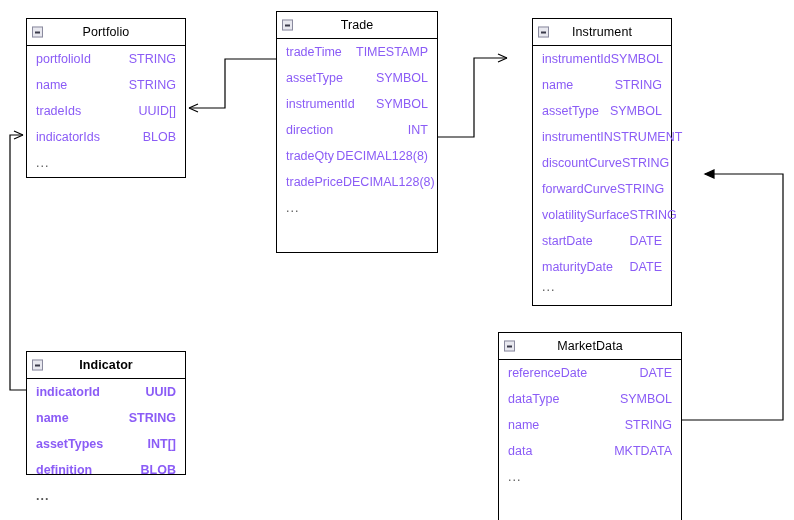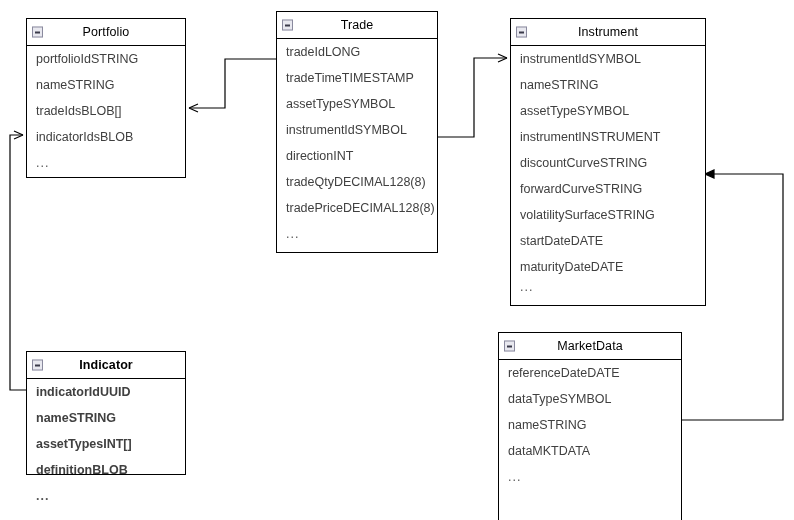--- a/index.html
+++ b/index.html
@@ -67,25 +67,26 @@
   }
   .attr-list {
     position: relative;
     padding: 0;
     margin: 0;
   }
   .attr-row {
     position: relative;
     display: flex;
     align-items: center;
+    justify-content: space-between;
     height: 26px;
     padding: 0 9px 0 9px;
     box-sizing: border-box;
     font-size: 12.5px;
-    color: #404040;
+    color: #8b5cf6;
     white-space: nowrap;
   }
   .attr-name { text-align: left; }
   .attr-type { text-align: right; }
   .attr-row.ellipsis {
     justify-content: flex-start;
     color: #555555;
     letter-spacing: 1px;
   }
   .attr-row.gap-before { }
@@ -137,43 +138,39 @@
       <div class="attr-row">
         <span class="attr-name">portfolioId</span>
         <span class="attr-type">STRING</span>
       </div>
       <div class="attr-row">
         <span class="attr-name">name</span>
         <span class="attr-type">STRING</span>
       </div>
       <div class="attr-row">
         <span class="attr-name">tradeIds</span>
-        <span class="attr-type">BLOB[]</span>
+        <span class="attr-type">UUID[]</span>
       </div>
       <div class="attr-row">
         <span class="attr-name">indicatorIds</span>
         <span class="attr-type">BLOB</span>
       </div>
       <div class="attr-row ellipsis">
         <span class="attr-name">...</span>
       </div>
     </div>
   </div>
 
   <div class="entity" style="left:276px; top:11px; width:162px; height:242px;">
     <div class="entity-header">
       <span class="collapse-icon"></span>
       <span class="entity-title">Trade</span>
     </div>
     <div class="attr-list">
       <div class="attr-row">
-        <span class="attr-name">tradeId</span>
-        <span class="attr-type">LONG</span>
-      </div>
-      <div class="attr-row">
         <span class="attr-name">tradeTime</span>
         <span class="attr-type">TIMESTAMP</span>
       </div>
       <div class="attr-row">
         <span class="attr-name">assetType</span>
         <span class="attr-type">SYMBOL</span>
       </div>
       <div class="attr-row">
         <span class="attr-name">instrumentId</span>
         <span class="attr-type">SYMBOL</span>
@@ -189,21 +186,21 @@
       <div class="attr-row">
         <span class="attr-name">tradePrice</span>
         <span class="attr-type">DECIMAL128(8)</span>
       </div>
       <div class="attr-row ellipsis">
         <span class="attr-name">...</span>
       </div>
     </div>
   </div>
 
-  <div class="entity" style="left:510px; top:18px; width:196px; height:288px;">
+  <div class="entity" style="left:532px; top:18px; width:140px; height:288px;">
     <div class="entity-header">
       <span class="collapse-icon"></span>
       <span class="entity-title">Instrument</span>
     </div>
     <div class="attr-list">
       <div class="attr-row">
         <span class="attr-name">instrumentId</span>
         <span class="attr-type">SYMBOL</span>
       </div>
       <div class="attr-row">

